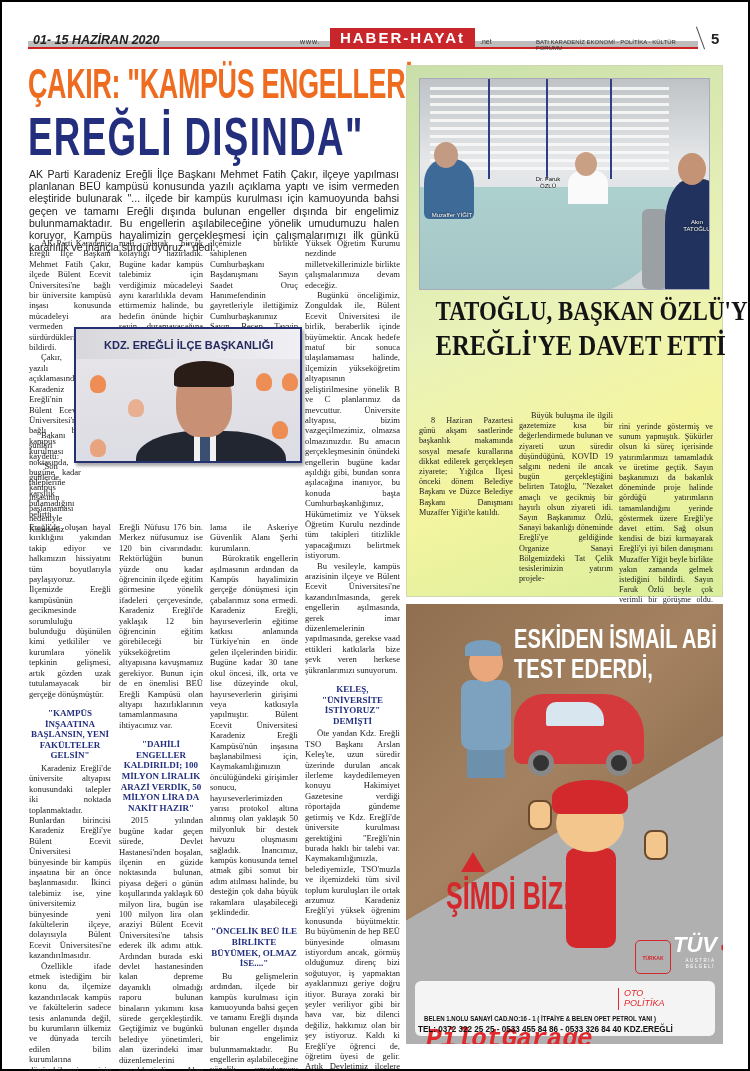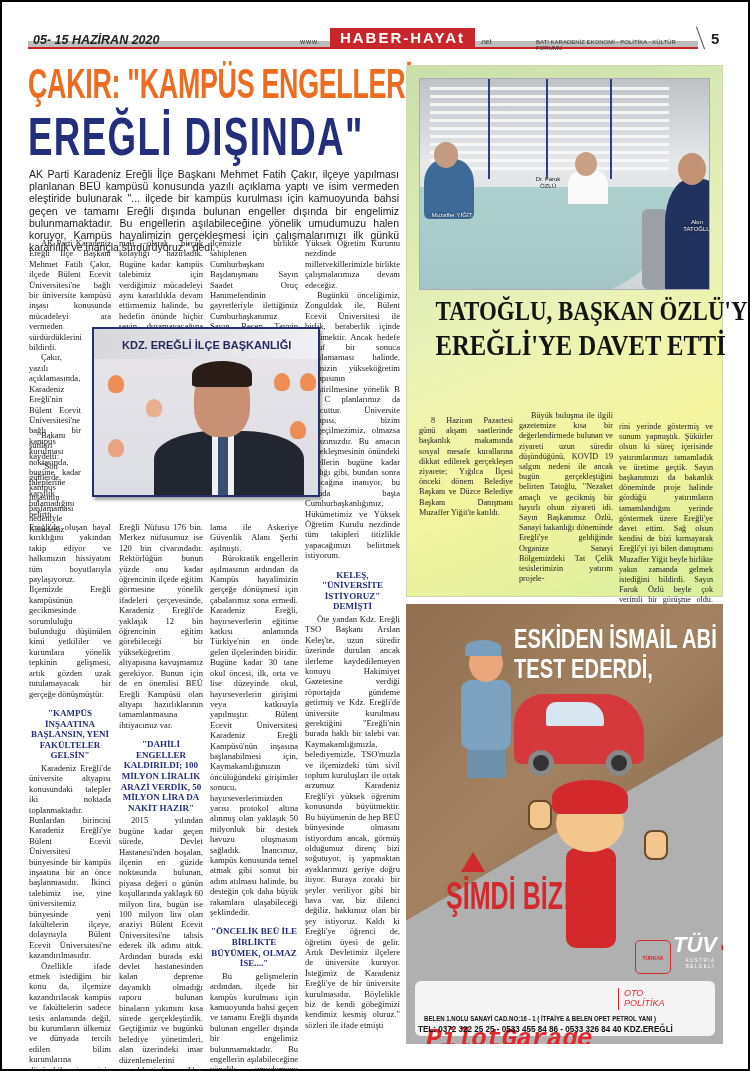--- a/index.html
+++ b/index.html
@@ -30,21 +30,21 @@
   .col p.noindent { text-indent: 0; }
   .subhead { color: #232f7d; font-weight: bold; text-align: center; font-size: 9px; line-height: 10.6px; margin: 9px 0 2px; text-indent: 0 !important; }
   .col1 { left: 29px; top: 238px; width: 82px; }
   .col1b { left: 29px; top: 522px; width: 82px; }
   .col2 { left: 119px; top: 238px; width: 84px; }
   .col2b { left: 119px; top: 522px; width: 84px; }
   .col3 { left: 210px; top: 238px; width: 88px; }
   .col3b { left: 210px; top: 522px; width: 88px; }
   .col4 { left: 305px; top: 238px; width: 95px; }
 
-  .photo-cakir { position: absolute; left: 92px; top: 327px; width: 228px; height: 170px; border: 2px solid #243070; box-shadow: 2px 3px 3px rgba(0,0,0,0.35); background: linear-gradient(180deg, #e8e6e9 0%, #dcdce4 100%); overflow: hidden; }
+  .photo-cakir { position: absolute; left: 74px; top: 327px; width: 228px; height: 136px; border: 2px solid #243070; box-shadow: 2px 3px 3px rgba(0,0,0,0.35); background: linear-gradient(180deg, #e8e6e9 0%, #dcdce4 100%); overflow: hidden; }
   .photo-cakir .banner { position: absolute; left: 0; top: 0; width: 100%; height: 30px; background: linear-gradient(90deg,#d8d8dc,#f0f0f4); }
   .photo-cakir .banner-text { position: absolute; left: 28px; top: 10px; font-family: "Liberation Sans", sans-serif; font-weight: bold; font-size: 11px; color: #242a60; white-space: nowrap; }
   .photo-cakir .bulb { position: absolute; width: 16px; height: 18px; border-radius: 50% 50% 40% 40%; background: #f07e3a; opacity: 0.85; }
   .photo-cakir .person-head { position: absolute; left: 100px; top: 36px; width: 56px; height: 72px; border-radius: 45% 45% 40% 40%; background: #c89074; }
   .photo-cakir .person-hair { position: absolute; left: 98px; top: 32px; width: 60px; height: 26px; border-radius: 50% 50% 10% 10%; background: #2a1c16; }
   .photo-cakir .person-body { position: absolute; left: 60px; top: 102px; width: 150px; height: 70px; border-radius: 40% 40% 0 0; background: #222631; }
   .photo-cakir .shirt { position: absolute; left: 118px; top: 102px; width: 22px; height: 70px; background: #f1f1f1; }
   .photo-cakir .tie { position: absolute; left: 124px; top: 108px; width: 10px; height: 60px; background: #3b4f72; }
 
   
@@ -104,21 +104,21 @@
   .ad .address { position: absolute; left: 18px; top: 411px; width: 290px; font-family: "Liberation Sans", sans-serif; font-weight: bold; font-size: 6.6px; color: #111; white-space: nowrap; transform: scaleX(0.92); transform-origin: left top; }
   .ad .phone { position: absolute; left: 12px; top: 420px; width: 296px; font-family: "Liberation Sans", sans-serif; font-weight: bold; font-size: 9px; color: #111; white-space: nowrap; transform: scaleX(0.9); transform-origin: left top; }
 </style>
 </head>
 <body>
 
 <div class="page-border"></div>
 
 <div class="header">
   <div class="bar"></div>
-  <div class="date">05- 15 HAZİRAN 2020</div>
+  <div class="date">01- 15 HAZİRAN 2020</div>
   <div class="www">www.</div>
   <div class="logo">HABER-HAYAt</div>
   <div class="net">.net</div>
   <div class="forum">BATI KARADENİZ EKONOMİ - POLİTİKA - KÜLTÜR FORUMU</div>
   <div class="slash"></div>
   <div class="pageno">5</div>
 </div>
 
 <div class="headline1">ÇAKIR: "KAMPÜS ENGELLERİ</div>
 <div class="headline2">EREĞLİ DIŞINDA"</div>
@@ -152,29 +152,30 @@
   <div class="subhead">"DAHİLİ ENGELLER KALDIRILDI; 100 MİLYON LİRALIK ARAZİ VERDİK, 50 MİLYON LİRA DA NAKİT HAZIR"</div>
   <p>2015 yılından bugüne kadar geçen sürede, Devlet Hastanesi'nden boşalan, ilçenin en güzide noktasında bulunan, piyasa değeri o günün koşullarında yaklaşık 60 milyon lira, bugün ise 100 milyon lira olan araziyi Bülent Ecevit Üniversitesi'ne tahsis ederek ilk adımı attık. Ardından burada eski devlet hastanesinden kalan depreme dayanıklı olmadığı raporu bulunan binaların yıkımını kısa sürede gerçekleştirdik. Geçtiğimiz ve bugünkü belediye yönetimleri, alan üzerindeki imar düzenlemelerini gerçekleştirdi. Alan üzerinde NATO Boru Hattı, Anıtlar Kurulu şerhi, Askeriye şerhi gibi engellemeler, ilçe bürokrasisi, sivil toplum ve siyasetinin çabalarıyla ortadan kaldırıldı.</p>
 
 </div>
 
 <div class="col col3">
   <p class="noindent">ilçemizle birlikte sahiplenen Cumhurbaşkanı Başdanışmanı Sayın Saadet Oruç Hanımefendinin gayretleriyle ilettiğimiz Cumhurbaşkanımız Sayın Recep Tayyip Erdoğan'ın Ereğli mitinginde yaptığı açık-</p>
 </div>
 
 <div class="col col3b">
-  <p class="noindent">lama ile Askeriye Güvenlik Alanı Şerhi aşılmıştı.</p>
+  <p class="noindent">lama ile Askeriye Güvenlik Alanı Şerhi kurumların.</p>
   <p>Bürokratik engellerin aşılmasının ardından da Kampüs hayalimizin gerçeğe dönüşmesi için çabalarımız sona ermedi. Karadeniz Ereğli, hayırseverlerin eğitime katkısı anlamında Türkiye'nin en önde gelen ilçelerinden biridir. Bugüne kadar 30 tane okul öncesi, ilk, orta ve lise düzeyinde okul, hayırseverlerin girişimi veya katkısıyla yapılmıştır. Bülent Ecevit Üniversitesi Karadeniz Ereğli Kampüsü'nün inşasına başlanabilmesi için, Kaymakamlığımızın öncülüğündeki girişimler sonucu, hayırseverlerimizden yarısı protokol altına alınmış olan yaklaşık 50 milyonluk bir destek havuzu oluşmasını sağladık. İnancımız, kampüs konusunda temel atmak gibi somut bir adım atılması halinde, bu desteğin çok daha büyük rakamlara ulaşabileceği şeklindedir.</p>
   <div class="subhead">"ÖNCELİK BEÜ İLE BİRLİKTE BÜYÜMEK, OLMAZ İSE...."</div>
   <p>Bu gelişmelerin ardından, ilçede bir kampüs kurulması için kamuoyunda bahsi geçen ve tamamı Ereğli dışında bulunan engeller dışında bir engelimiz bulunmamaktadır. Bu engellerin aşılabileceğine yönelik umudumuzu halen koruyor, Kampüs hayalimizin gerçekleşmesi için çalışmalarımızı ilk günkü kararlılık ve inançla sürdürüyoruz. Öncelik, her zaman olduğu gibi Karadeniz Ereğli'de Zonguldak Bülent Ecevit Üniversitesi bünyesinde bir kampüs kurulmasıdır ve bu hedefin önündeki engellerin aşılabilmesi için gerek Cumhurbaşkanlığımız ve hükümetimiz, gerek Zonguldak il merkezi, gerekse</p>
 </div>
 
 <div class="col col4">
   <p class="noindent">Yüksek Öğretim Kurumu nezdinde milletvekillerimizle birlikte çalışmalarımıza devam edeceğiz.</p>
   <p>Bugünkü önceliğimiz, Zonguldak ile, Bülent Ecevit Üniversitesi ile birlik, beraberlik içinde büyümektir. Ancak hedefe matuf bir sonuca ulaşılamaması halinde, ilçemizin yükseköğretim altyapısının geliştirilmesine yönelik B ve C planlarımız da mevcuttur. Üniversite altyapısı, bizim vazgeçilmezimiz, olmazsa olmazımızdır. Bu amacın gerçekleşmesinin önündeki engellerin bugüne kadar aşıldığı gibi, bundan sonra aşılacağına inanıyor, bu konuda başta Cumhurbaşkanlığımız, Hükümetimiz ve Yüksek Öğretim Kurulu nezdinde tüm takipleri titizlikle yapacağımızı belirtmek istiyorum.</p>
+  <p>Bu vesileyle, kampüs arazisinin ilçeye ve Bülent Ecevit Üniversitesi'ne kazandırılmasında, gerek engellerin aşılmasında, gerek imar düzenlemelerinin yapılmasında, gerekse vaad ettikleri katkılarla bize şevk veren herkese şükranlarımızı sunuyorum.</p>
   <div class="subhead">KELEŞ, "ÜNİVERSİTE İSTİYORUZ" DEMİŞTİ</div>
   <p>Öte yandan Kdz. Ereğli TSO Başkanı Arslan Keleş'te, uzun süredir üzerinde durulan ancak ilerleme kaydedilemeyen konuyu Hakimiyet Gazetesine verdiği röportajda gündeme getirmiş ve Kdz. Ereğli'de üniversite kurulması gerektiğini "Ereğli'nin burada haklı bir talebi var. Kaymakamlığımızla, belediyemizle, TSO'muzla ve ilçemizdeki tüm sivil toplum kuruluşları ile ortak arzumuz Karadeniz Ereğli'yi yüksek öğrenim konusunda büyütmektir. Bu büyümenin de hep BEÜ bünyesinde olmasını istiyordum ancak, görmüş olduğumuz direnç bizi soğutuyor, iş yapmaktan ayaklarımızı geriye doğru itiyor. Buraya zoraki bir şeyler veriliyor gibi bir hava var, biz dilenci değiliz, hakkımız olan bir şey istiyoruz. Kaldı ki Ereğli'ye öğrenci de, öğretim üyesi de gelir. Artık Devletimiz ilçelere de üniversite kuruyor. İsteğimiz de Karadeniz Ereğli'ye de bir üniversite kurulmasıdır. Böylelikle biz de kendi göbeğimizi kendimiz kesmiş oluruz." sözleri ile ifade etmişti</p>
 </div>
 
 <div class="photo-cakir">
   <div class="banner"></div>
   <div class="banner-text">KDZ. EREĞLİ İLÇE BAŞKANLIĞI</div>
   <div class="bulb" style="left:14px; top:46px;"></div>
   <div class="bulb" style="left:52px; top:70px; opacity:0.5;"></div>
   <div class="bulb" style="left:14px; top:110px; opacity:0.6;"></div>

